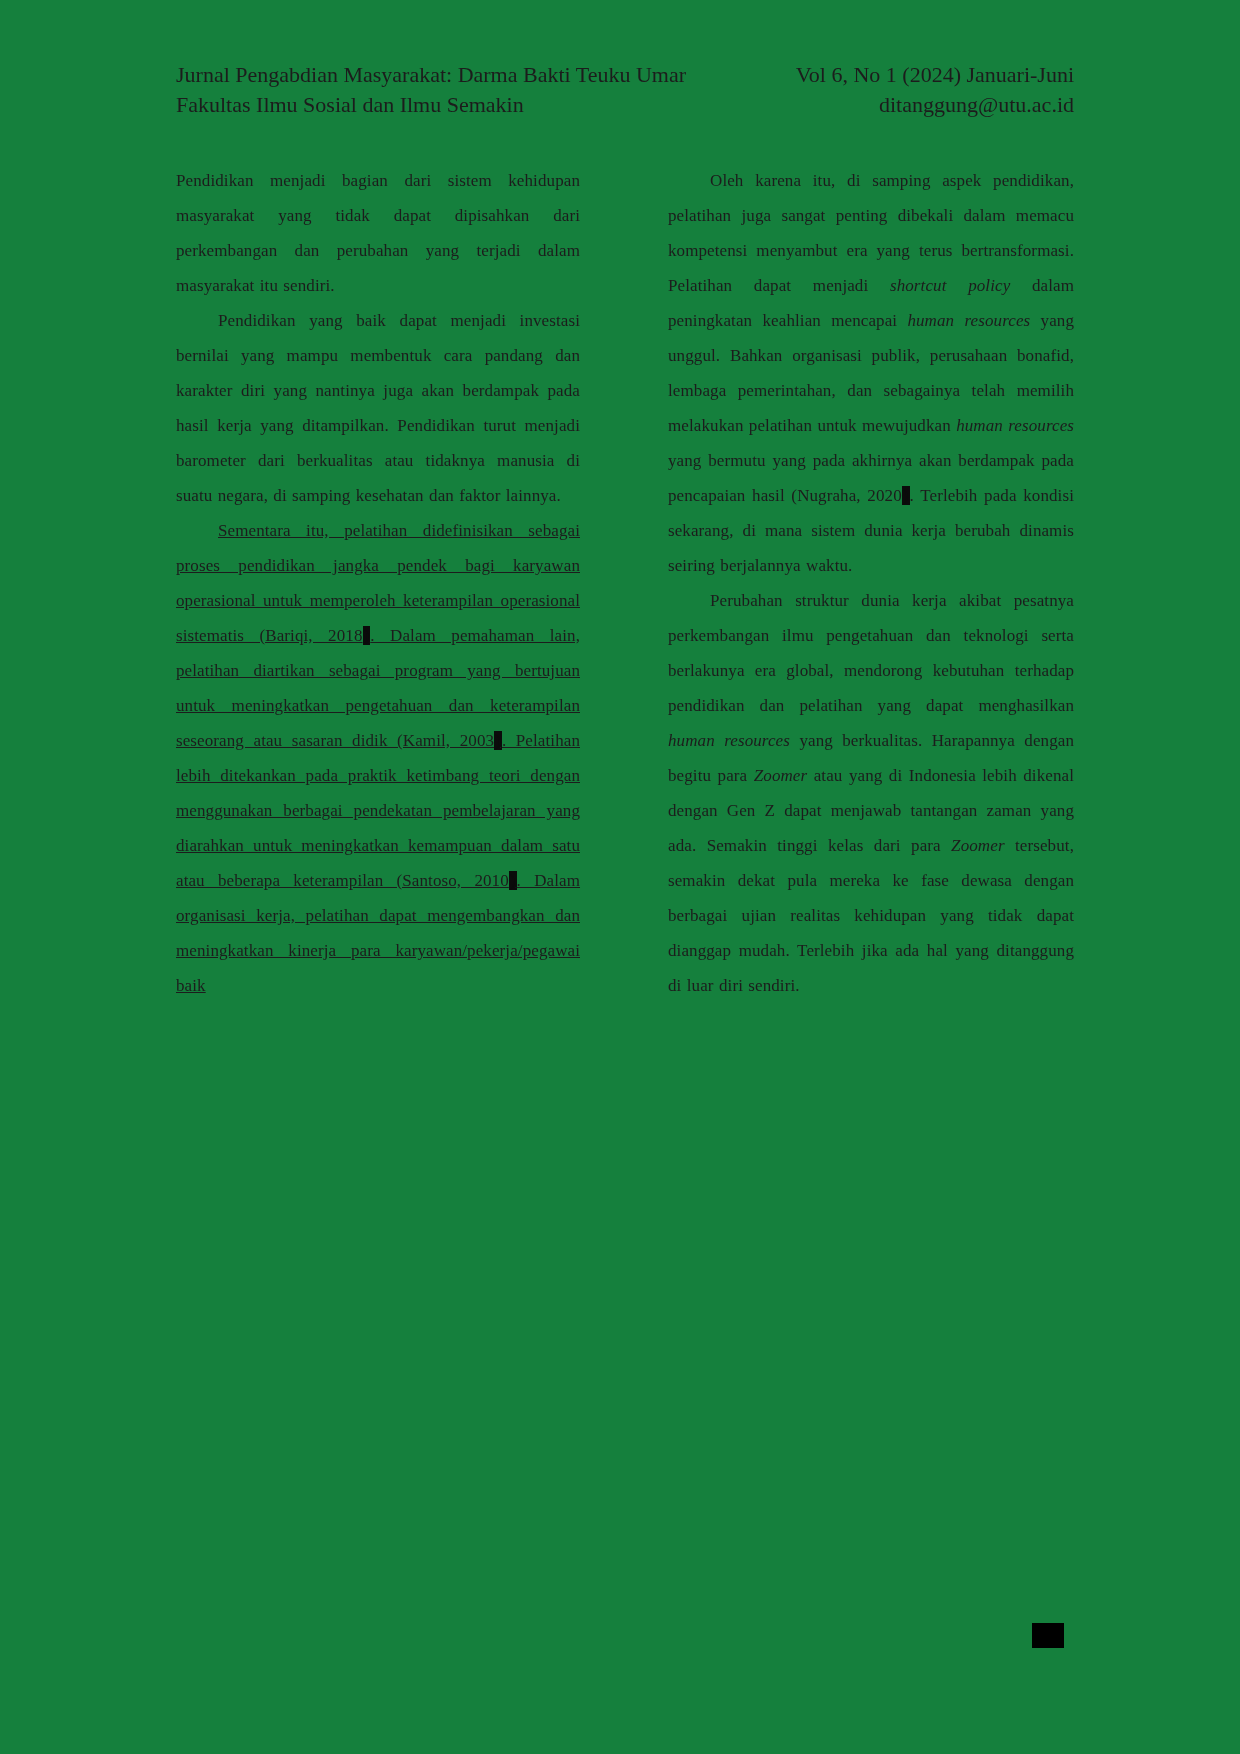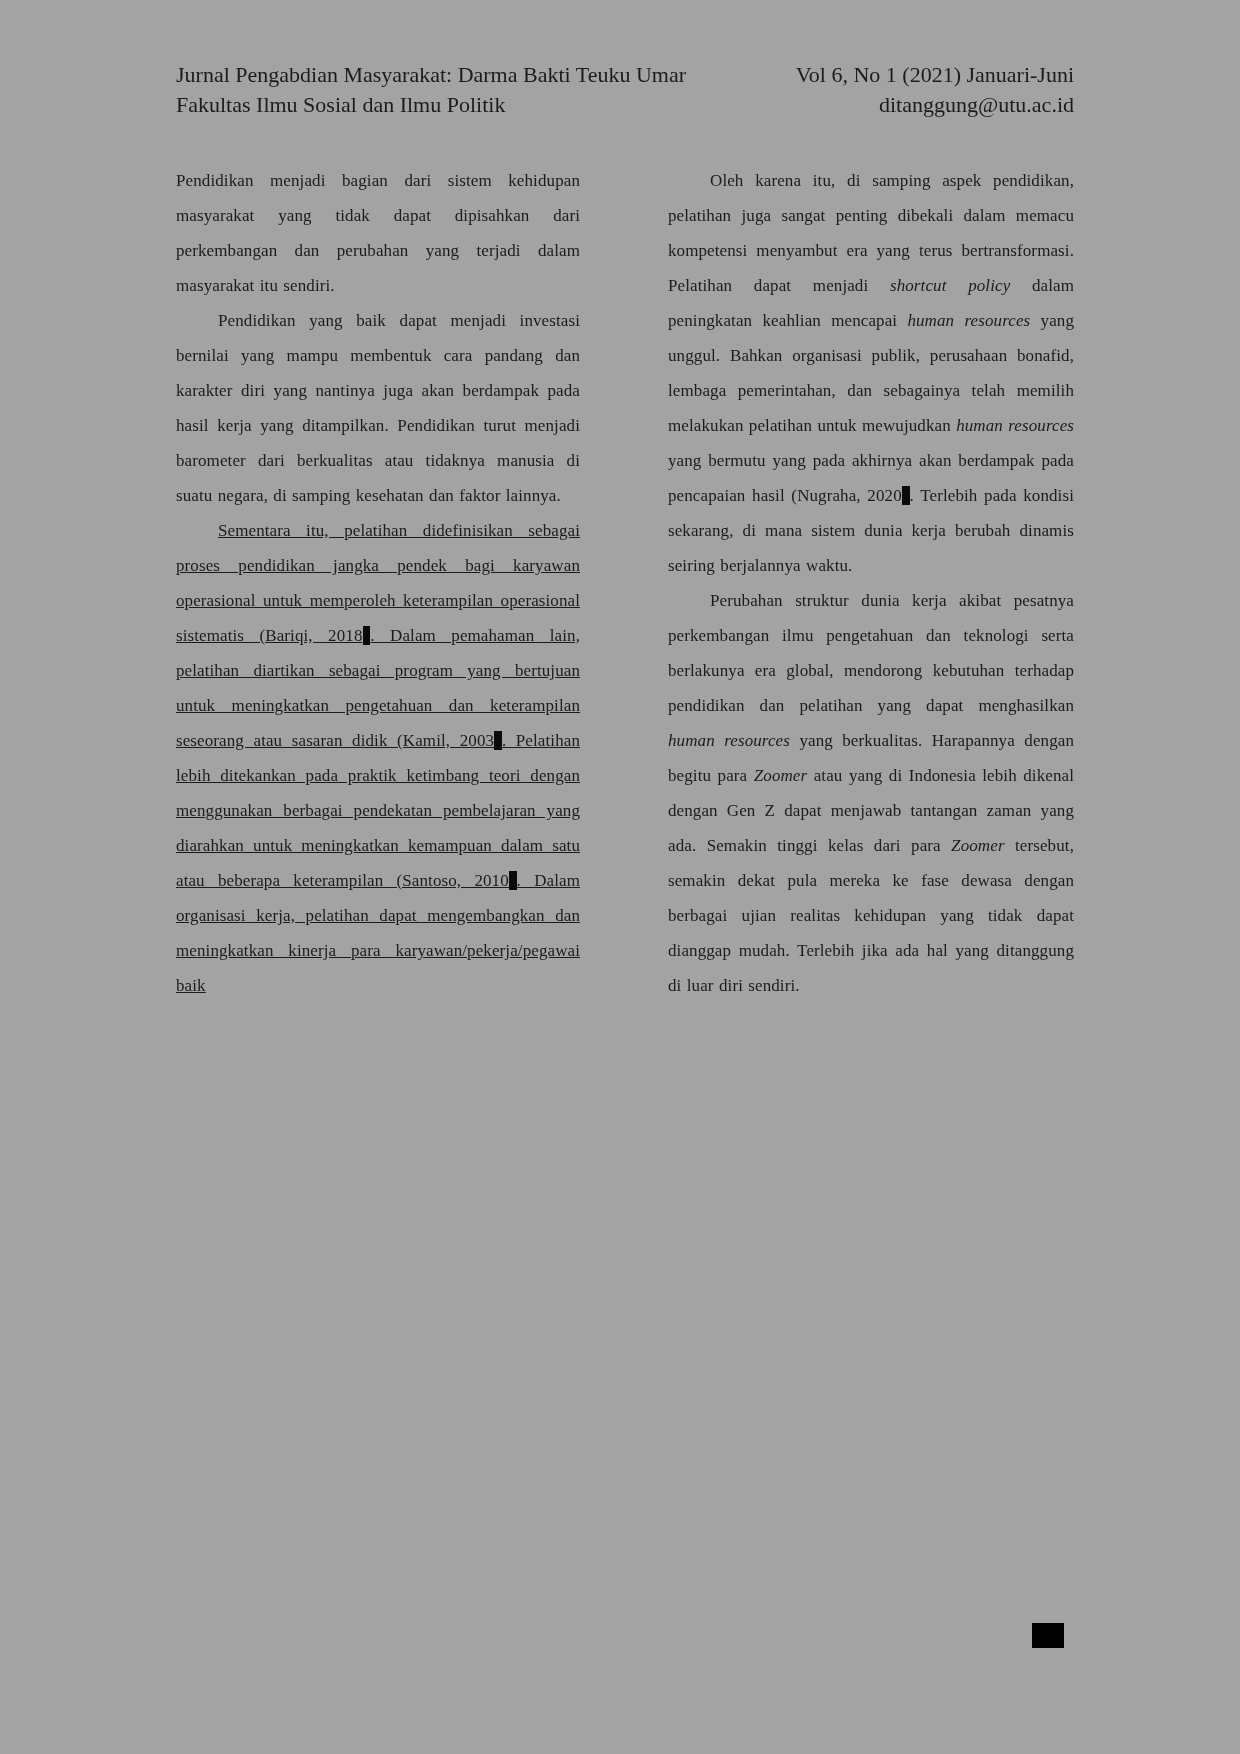--- a/index.html
+++ b/index.html
@@ -59,29 +59,29 @@
     padding: 0 1px;
   }
   .redaction-rect {
     position: absolute;
     background: #000000;
   }
 </style>
 </head>
 <body>
 
-<div class="page" style="background: #a3a3a3; color: rgb(28, 28, 28);">
+<div class="page" style="background: #15803d; color: rgb(28, 28, 28);">
 
   <div class="doc-header">
     <div class="h-left">
       <div>Jurnal Pengabdian Masyarakat: Darma Bakti Teuku Umar</div>
-      <div>Fakultas Ilmu Sosial dan Ilmu Politik</div>
+      <div>Fakultas Ilmu Sosial dan Ilmu Semakin</div>
     </div>
     <div class="h-right">
-      <div>Vol 6, No 1 (2021) Januari-Juni</div>
+      <div>Vol 6, No 1 (2024) Januari-Juni</div>
       <div>ditanggung@utu.ac.id</div>
     </div>
   </div>
 
   <div class="content">
     <div class="col col-left">
         <p><span>Pendidikan menjadi bagian dari sistem kehidupan masyarakat yang tidak dapat dipisahkan dari perkembangan dan perubahan yang terjadi dalam masyarakat itu sendiri.</span></p>
         <p class="indent"><span>Pendidikan yang baik dapat menjadi investasi bernilai yang mampu membentuk cara pandang dan karakter diri yang nantinya juga akan berdampak pada hasil kerja yang ditampilkan. Pendidikan turut menjadi barometer dari berkualitas atau tidaknya manusia di suatu negara, di samping kesehatan dan faktor lainnya.</span></p>
         <p class="indent jlast"><span>Sementara itu, pelatihan didefinisikan sebagai proses pendidikan jangka pendek bagi karyawan operasional untuk memperoleh keterampilan operasional sistematis (Bariqi, 2018</span><span class="redact">)</span><span>. Dalam pemahaman lain, pelatihan diartikan sebagai program yang bertujuan untuk meningkatkan pengetahuan dan keterampilan seseorang atau sasaran didik (Kamil, 2003</span><span class="redact">)</span><span>. Pelatihan lebih ditekankan pada praktik ketimbang teori dengan menggunakan berbagai pendekatan pembelajaran yang diarahkan untuk meningkatkan kemampuan dalam satu atau beberapa keterampilan (Santoso, 2010</span><span class="redact">)</span><span>. Dalam organisasi kerja, pelatihan dapat mengembangkan dan meningkatkan kinerja para karyawan/pekerja/pegawai baik</span></p>
       </div>

